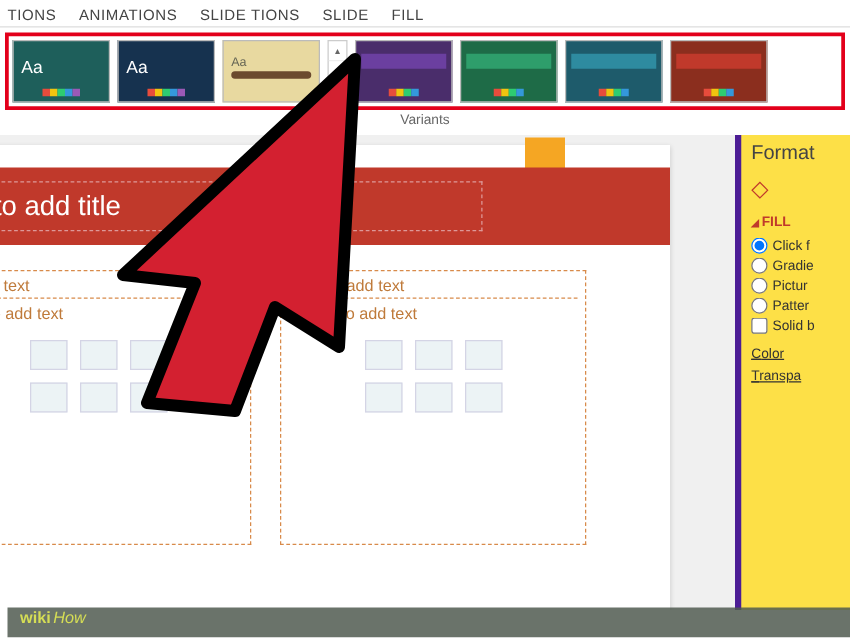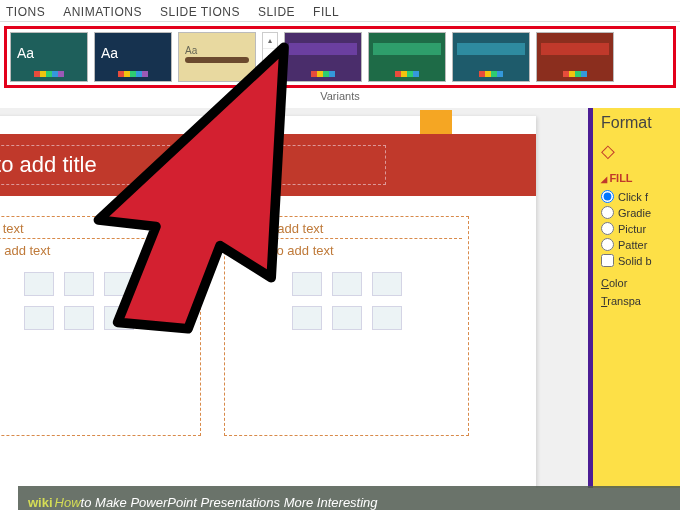--- a/index.html
+++ b/index.html
@@ -34,25 +34,25 @@
 .content-ph .bullet::before { content: "▸ "; color: #d07820; }
 .icon-grid { display: flex; flex-wrap: wrap; gap: 10px; width: 130px; margin: 14px auto 0; justify-content: center; opacity: 0.5; }
 .icon-grid span { width: 30px; height: 24px; background: #dbe9ed; border: 1px solid #aac; display: inline-block; }
 
 .format-pane { width: 92px; border-left: 5px solid #4c1d95; background: #fde047; padding: 6px 6px 6px 8px; font-size: 12px; color: #333; overflow: hidden; position: relative; }
 .format-pane h3 { font-size: 16px; font-weight: 400; color: #444; margin-bottom: 8px; }
 .format-pane .bucket { color: #c0392b; font-size: 18px; margin-bottom: 10px; display: inline-block; }
 .format-pane .section { color: #c0392b; font-size: 11px; font-weight: 600; margin-bottom: 6px; }
 .format-pane .section::before { content: "◢ "; font-size: 8px; }
 .format-pane label { display: flex; align-items: center; gap: 4px; font-size: 11px; margin: 3px 0; color: #333; white-space: nowrap; }
-.format-pane .links { margin-top: 10px; }
+.format-pane .links { margin-top: 10px; text-decoration: underline; }
 .format-pane .links div { font-size: 11px; margin: 6px 0; color: #333; }
 .format-pane .links div u { text-decoration: underline; }
 
-.caption { position: absolute; left: 18px; right: 0; bottom: 0; height: 24px; background: rgba(80,90,80,0.85); color: #fff; font-size: 13px; display: flex; align-items: flex-end; padding-left: 10px; font-style: italic; }
+.caption { position: absolute; left: 6px; right: 0; bottom: 0; height: 24px; background: rgba(80,90,80,0.85); color: #fff; font-size: 13px; display: flex; align-items: flex-start; padding-left: 10px; font-style: italic; }
 .caption b { font-style: normal; font-weight: bold; color: #d5dd55; margin-right: 2px; }
 .caption .how { color: #d5dd55; }
 
 .big-cursor { position: absolute; left: 60px; top: 28px; width: 320px; height: 320px; pointer-events: none; z-index: 50; }
 </style>
 </head>
 <body>
 
 <div class="ribbon-tabs">
   <span>TIONS</span>
@@ -200,14 +200,13 @@
   </div>
 </div>
 
 <svg class="big-cursor" viewBox="0 0 100 100">
   <path d="M70 6 L12 60 L30 62 L18 92 L40 94 L50 68 L66 78 Z" fill="#d32030" stroke="#000" stroke-width="3" stroke-linejoin="round"></path>
 </svg>
 
 <div class="caption">
   <b>wiki</b>
     <span class="how">How</span>
-    <span> to Make PowerPoint Presentations More Interesting</span>
 </div>
 
 </body></html>

